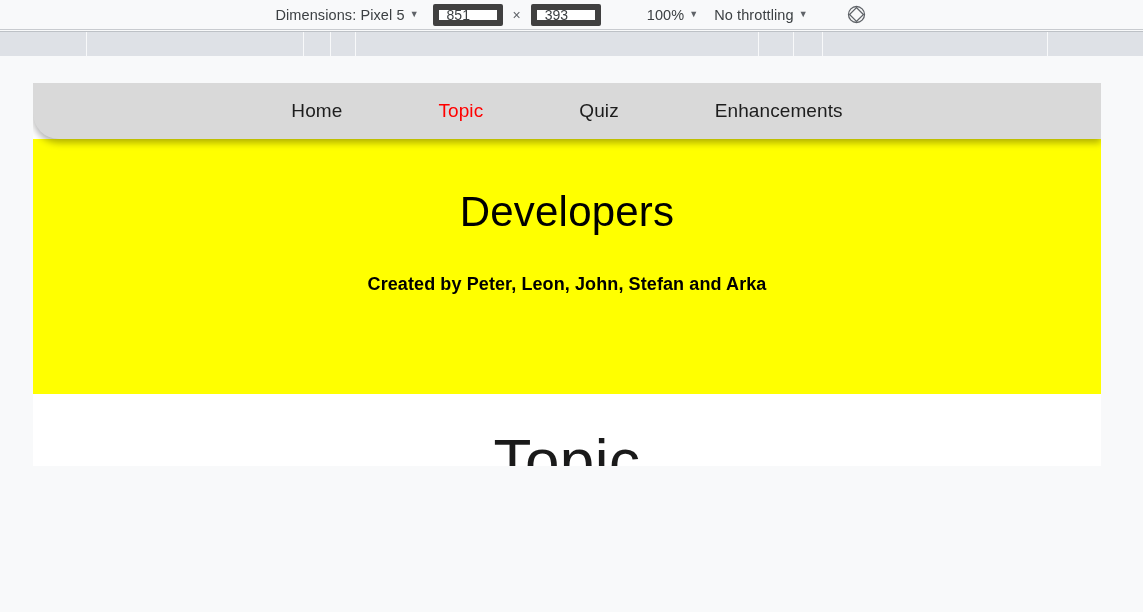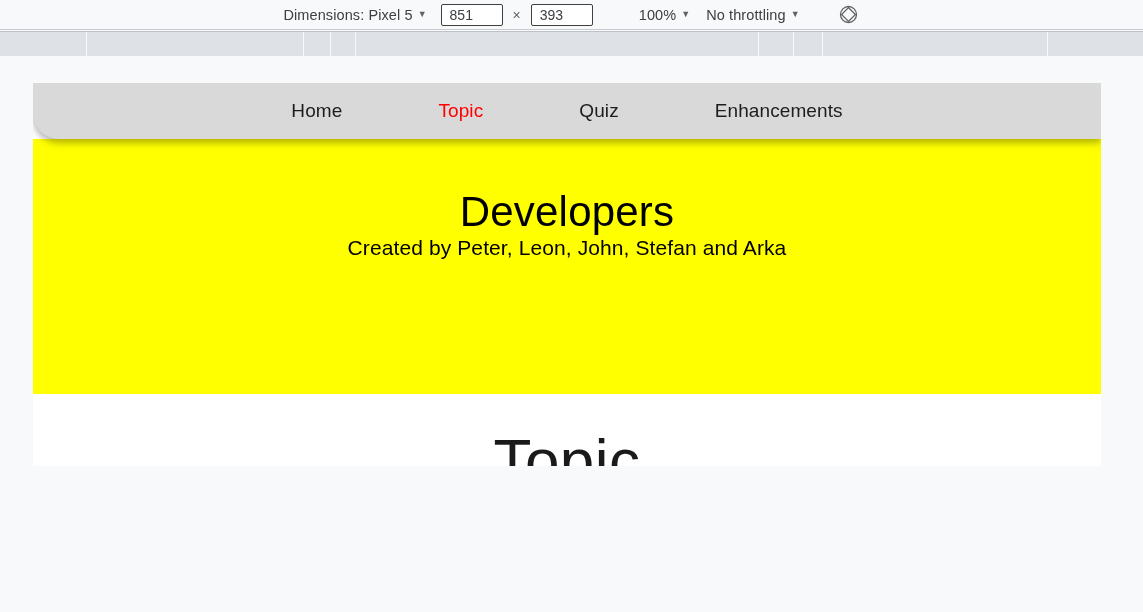--- a/index.html
+++ b/index.html
@@ -23,22 +23,22 @@
     font-size:14.5px; color:#3c4043;
     letter-spacing:.1px; white-space:nowrap;
   }
   .tb-group { display:flex; align-items:center; }
   .caret {
     font-size:9px; color:#5f6368; margin-left:5px;
     position:relative; top:-1px;
   }
   #device-select { margin-right:14px; cursor:default; }
   .dim-input {
-    width:62px; height:22px;
-    border:1px solid #404040; border-radius:2px;
+    width:70px; height:22px;
+    border:6px solid #404040; border-radius:2px;
     background:#fff; color:#3c4043;
     font-family:"Liberation Sans", sans-serif; font-size:14px;
     padding:0 8px; outline:none;
   }
   #dim-x { margin:0 10px; font-size:14px; color:#5f6368; }
   #zoom-select { margin-left:46px; margin-right:16px; cursor:default; }
   #throttle-select { margin-right:16px; cursor:default; }
   #rotate-button {
     margin-left:22px; width:22px; height:22px;
     display:flex; align-items:center; justify-content:center;
@@ -95,22 +95,22 @@
     width:1068px; height:255px;
     background:#ffff00;
     z-index:1;
     display:flex; flex-direction:column; align-items:center;
   }
   #hero-title {
     font-size:42px; font-weight:400; color:#000;
     margin-top:49px; letter-spacing:.2px;
   }
   #hero-subtitle {
-    font-size:21px; font-weight:400; color:#000;
-    letter-spacing:.1px;
+    font-size:18px; font-weight:700; color:#000;
+    margin-top:38px; letter-spacing:.1px;
   }
 
   
   #content {
     position:relative;
     width:1068px; height:218px;
     background:#ffffff;
     display:flex; flex-direction:column; align-items:center;
   }
   #content-title {

